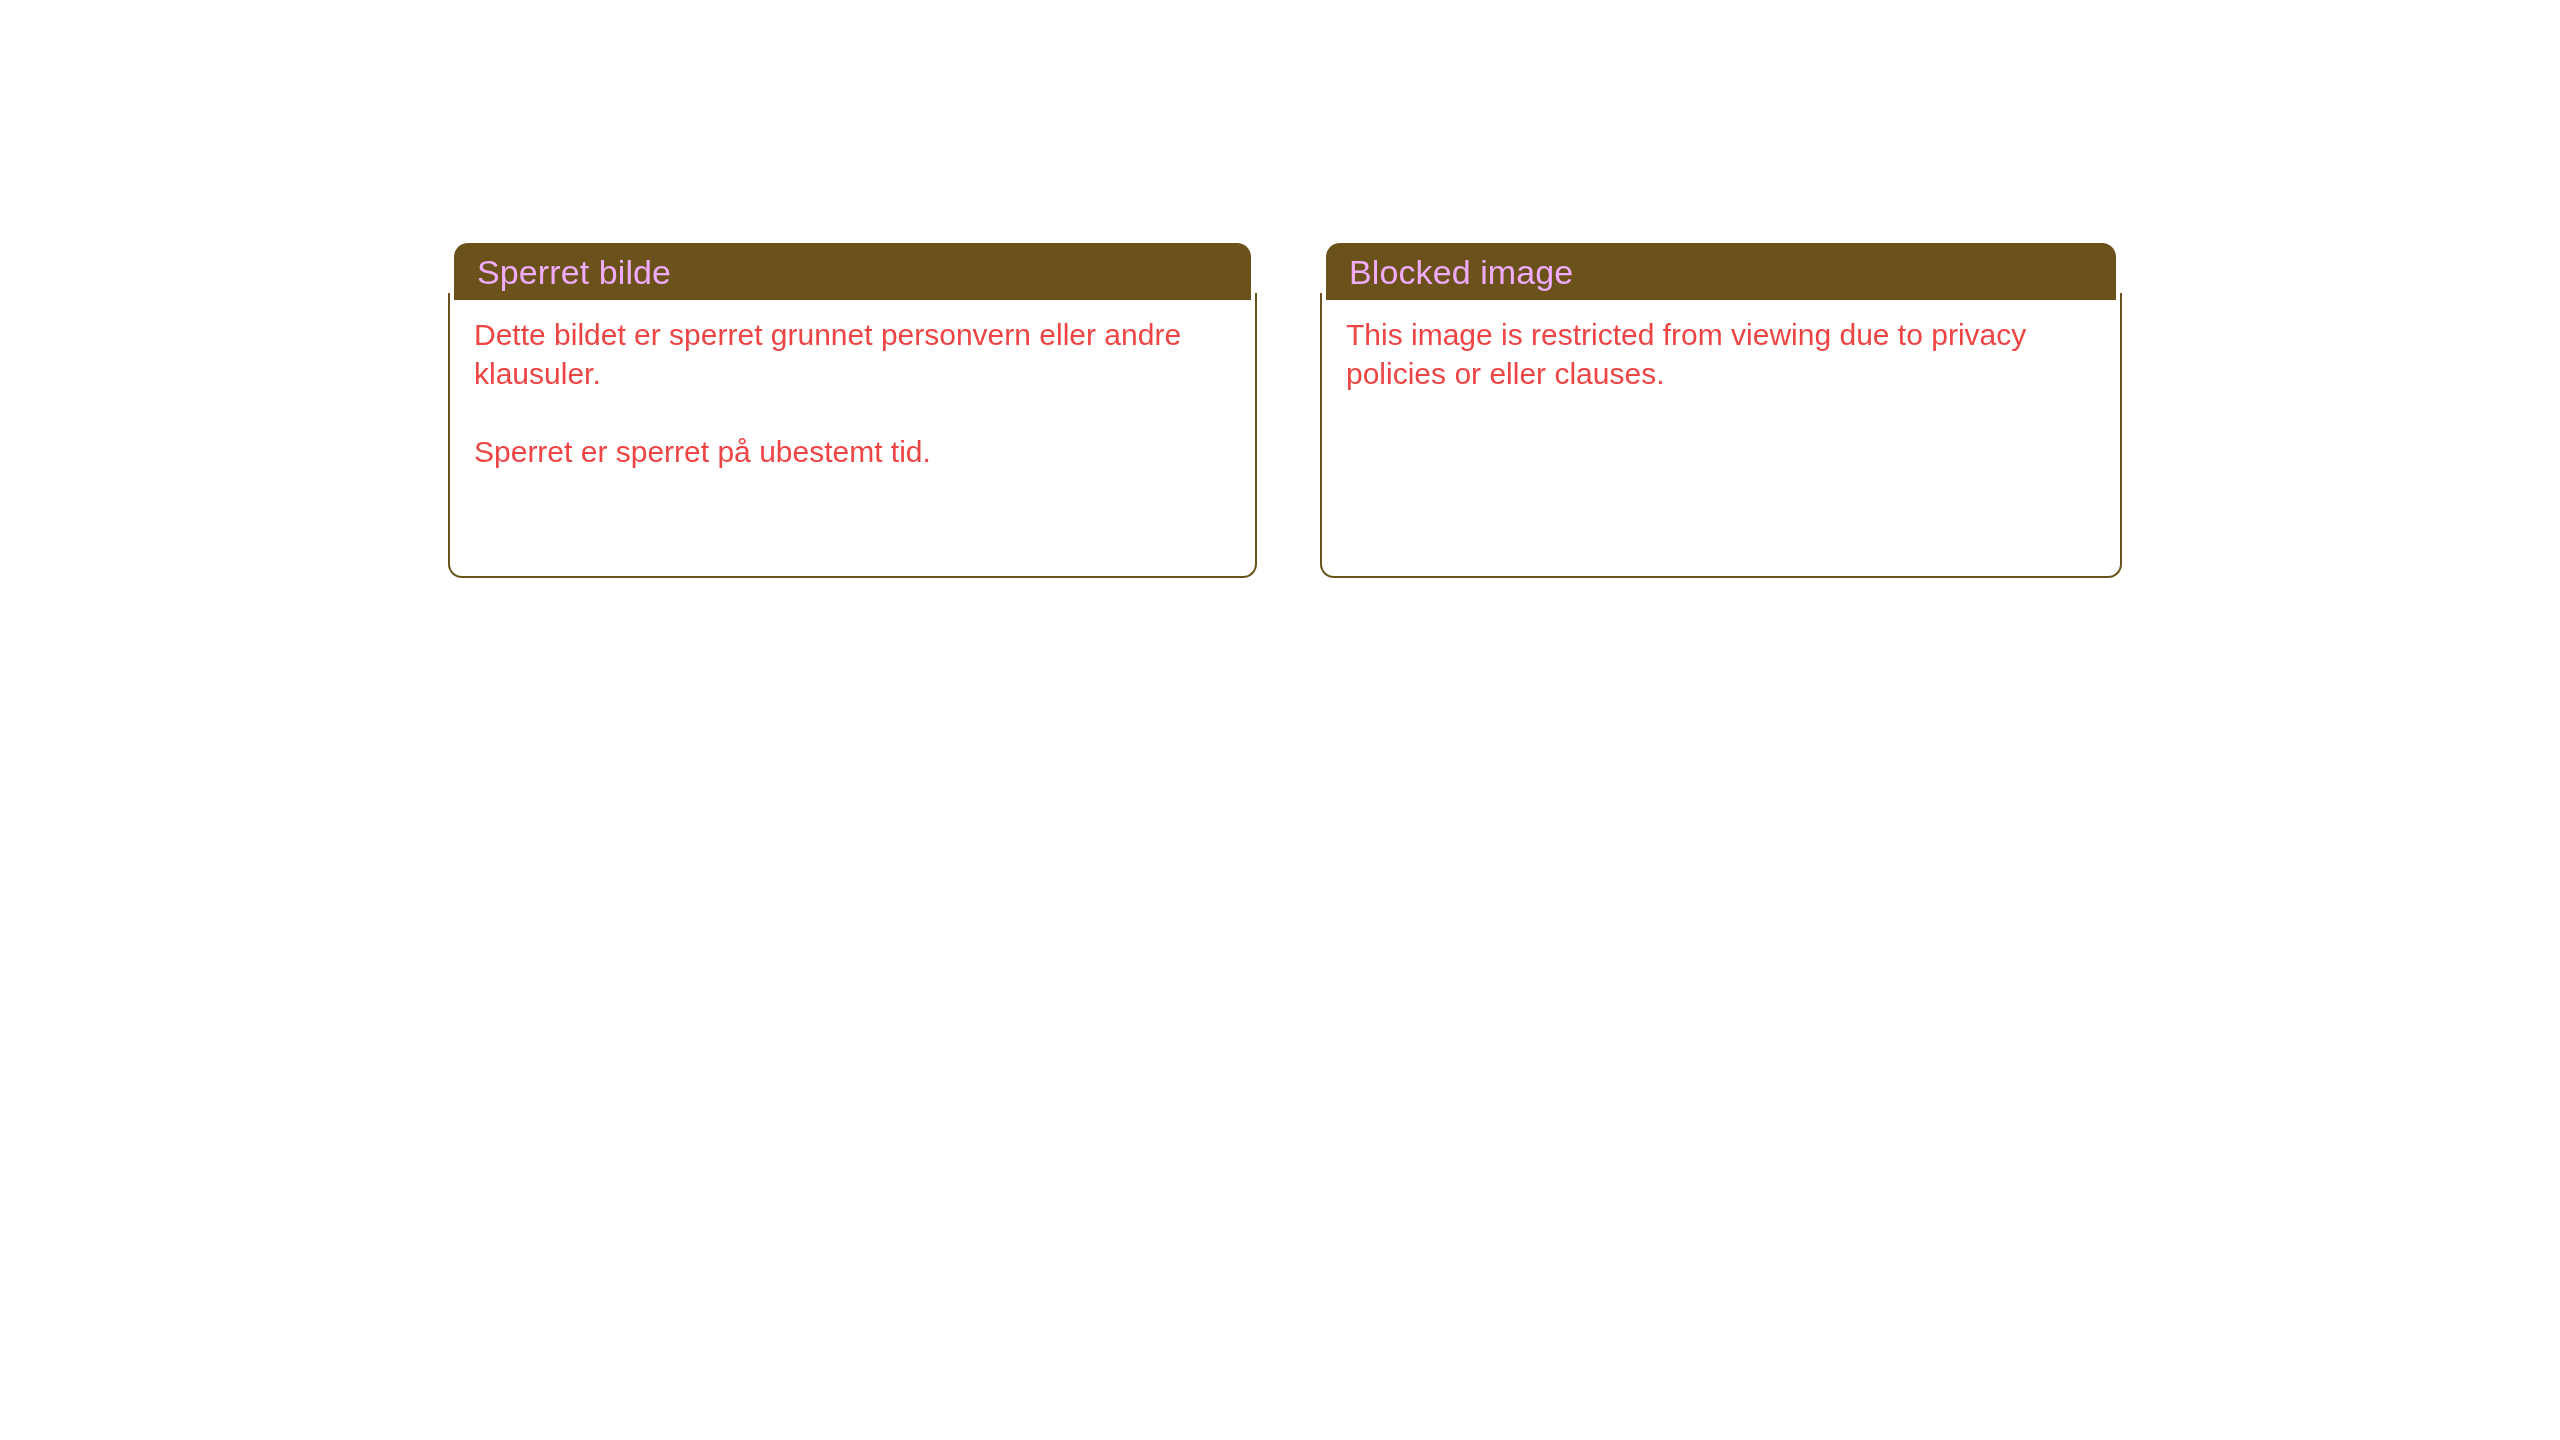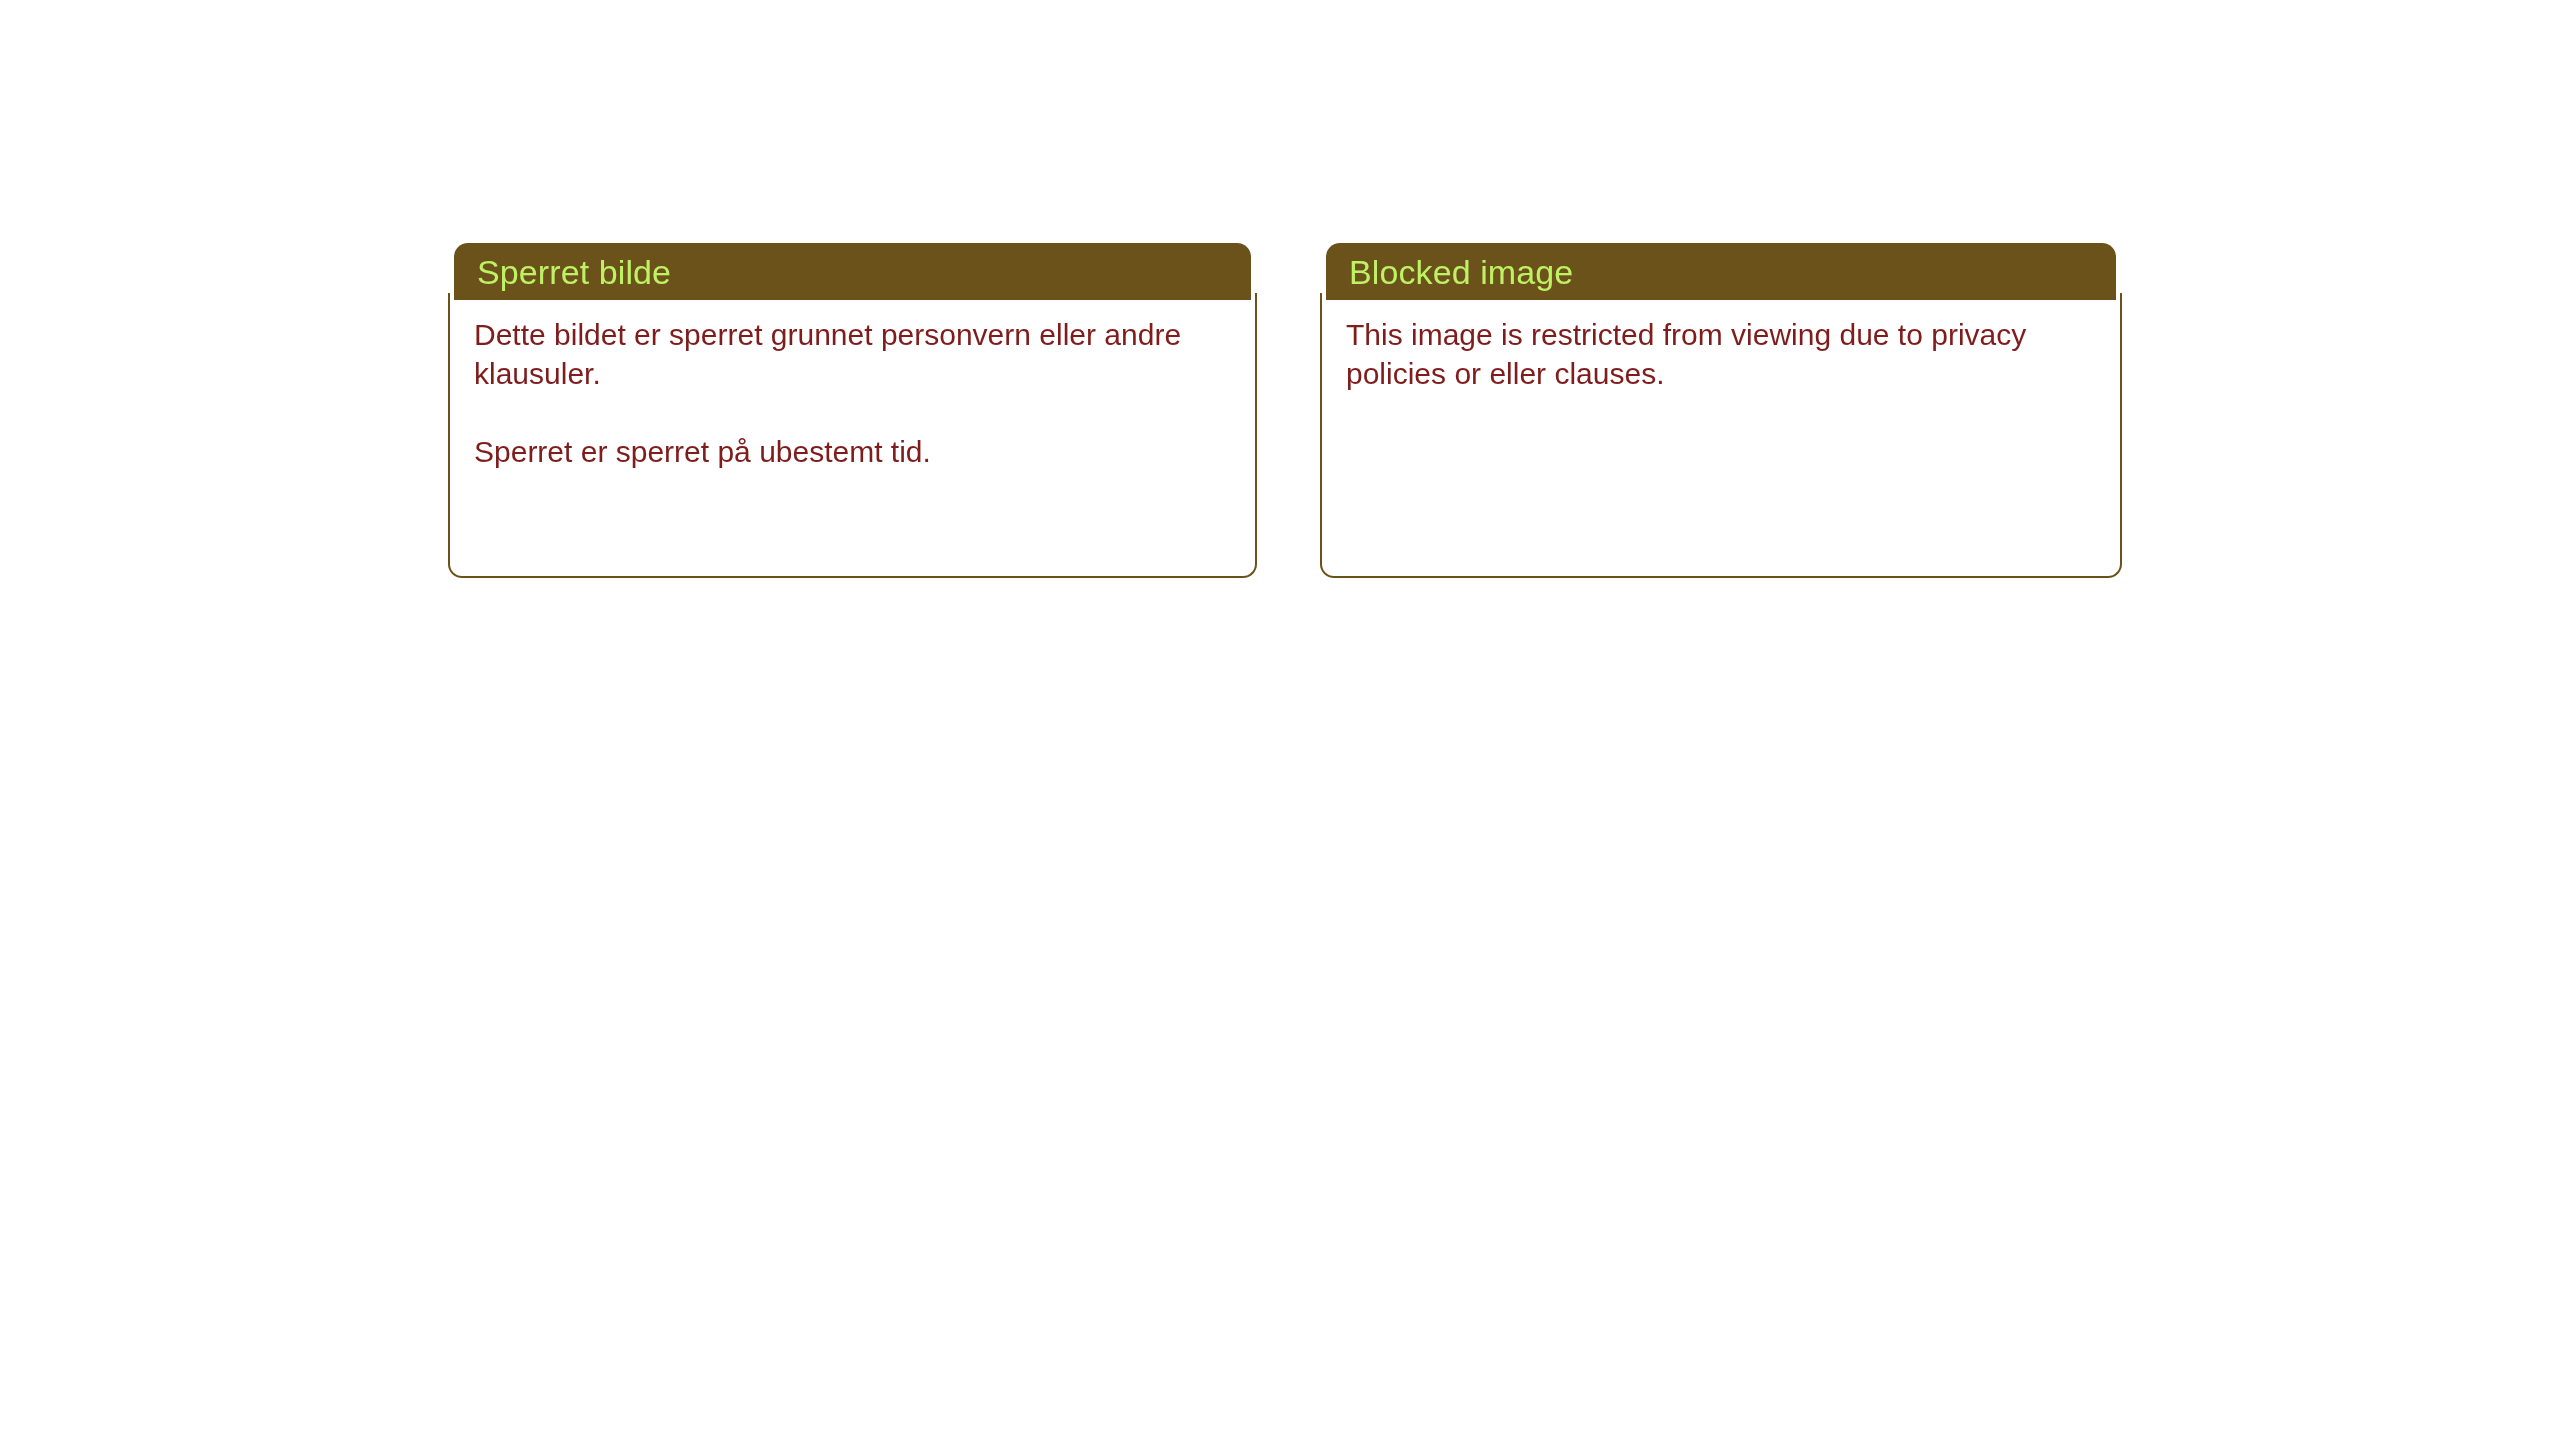--- a/index.html
+++ b/index.html
@@ -35,21 +35,21 @@
     height: 57px;
     background: #6b521a;
     border-top-left-radius: 14px;
     border-top-right-radius: 14px;
     display: flex;
     align-items: center;
     z-index: 2;
   }
 
   .panel-title {
-    color: #bef264;
+    color: #f0abfc;
     font-size: 34px;
     line-height: 1;
     font-weight: 400;
     padding-left: 23px;
     letter-spacing: 0.1px;
     white-space: nowrap;
   }
 
   .panel-body {
     position: absolute;
@@ -61,21 +61,21 @@
     border: 2px solid #6b521a;
     border-top: none;
     border-bottom-left-radius: 14px;
     border-bottom-right-radius: 14px;
     box-sizing: border-box;
     padding: 23px 24px 0 24px;
     z-index: 1;
   }
 
   .panel-paragraph {
-    color: #7f1d1d;
+    color: #ef4444;
     font-size: 30px;
     line-height: 1.29;
     margin: 0;
     padding: 0;
   }
 
   .panel-paragraph + .panel-paragraph {
     margin-top: 40px;
   }
 

